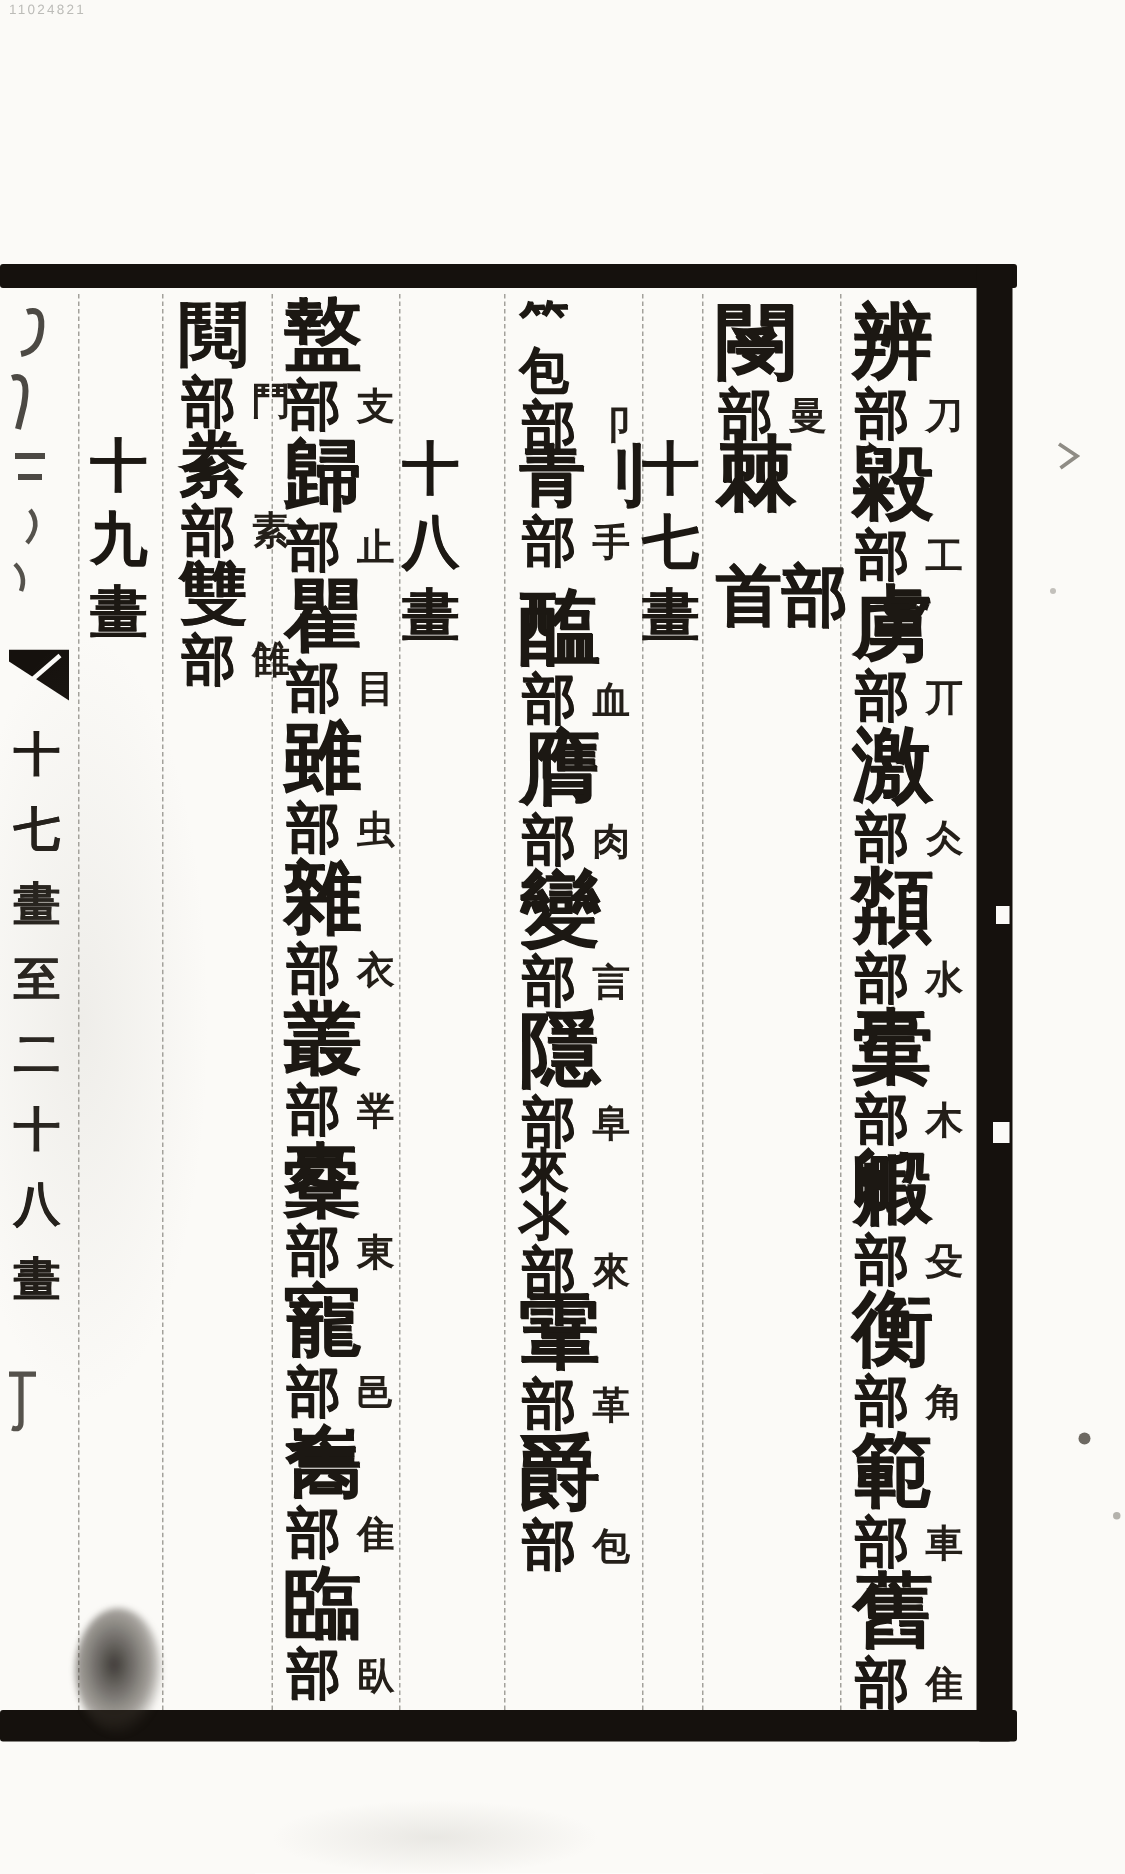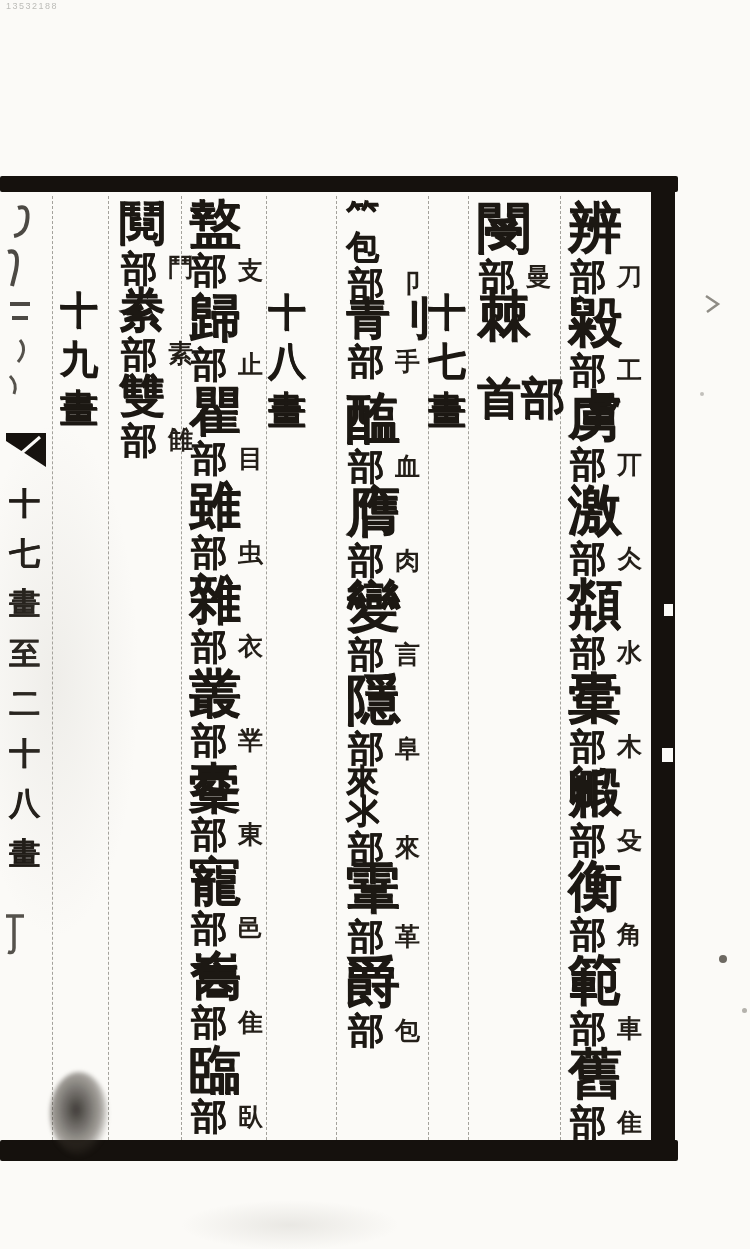--- a/index.html
+++ b/index.html
@@ -39,21 +39,21 @@
          background:radial-gradient(ellipse at 45% 45%, rgba(30,26,22,.85), rgba(60,54,46,.45) 55%, rgba(120,112,100,0) 75%);
          filter:blur(2px);}
   .blotch{position:absolute;border-radius:50%;pointer-events:none;}
   .speck{position:absolute;border-radius:50%;background:#6d6962;}
 </style>
 </head>
 <body>
 
 <div class="page">
 
-  <div class="watermark">13532188</div>
+  <div class="watermark">11024821</div>
 
   <div class="b-top"></div>
   <div class="b-right"></div>
   <div class="b-bottom"></div>
   <div class="notch" style="left:664px;top:604px;width:9px;height:12px;"></div>
   <div class="notch" style="left:662px;top:748px;width:11px;height:14px;"></div>
 
   <div id="dividers">
       <div class="divider" style="left: 52px;"></div>
       <div class="divider" style="left: 108px;"></div>

